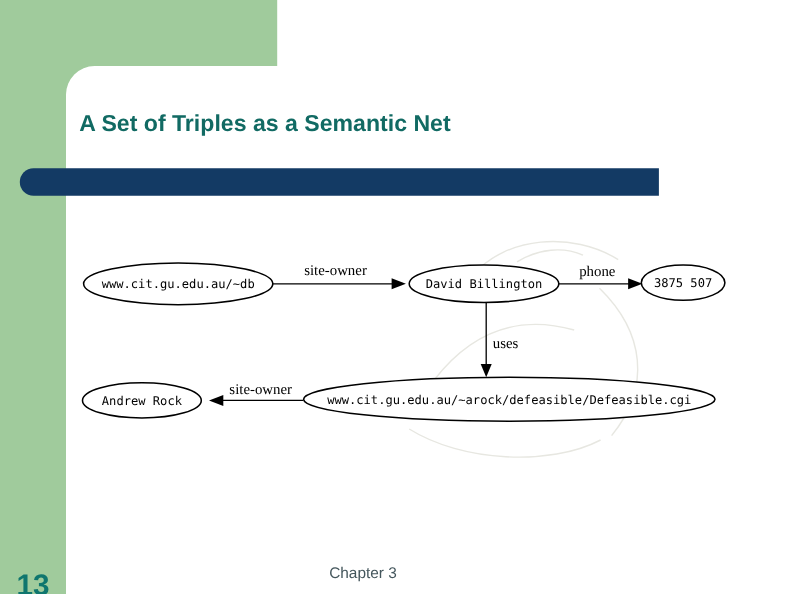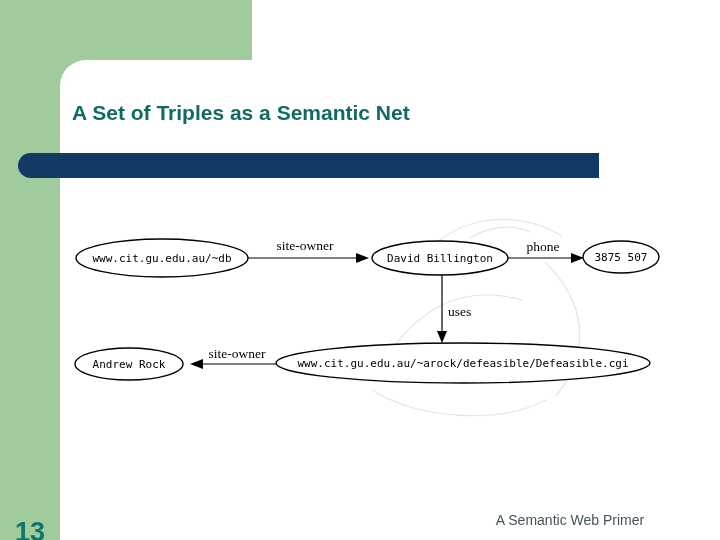--- a/index.html
+++ b/index.html
@@ -146,15 +146,15 @@
       <text class="node-label" x="463" y="367" text-anchor="middle">www.cit.gu.edu.au/~arock/defeasible/Defeasible.cgi</text>
     </g>
 
     <g>
       <ellipse class="node-shape" cx="129" cy="364" rx="54" ry="16"></ellipse>
       <text class="node-label" x="129" y="368" text-anchor="middle">Andrew Rock</text>
     </g>
   </svg>
 
   <div class="page-number">13</div>
-  <div class="footer-book">A Semantic Web Primer</div>
+  <div class="footer-chapter">Chapter 3</div>
 
 </div>
 
 </body></html>

